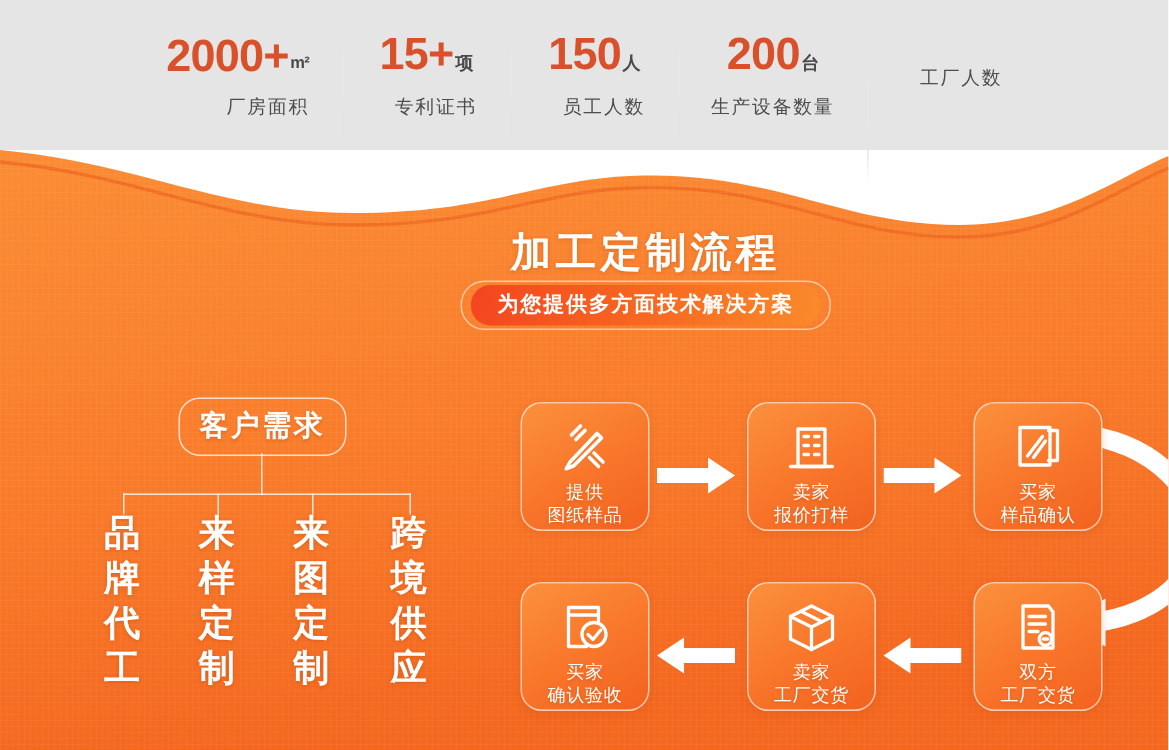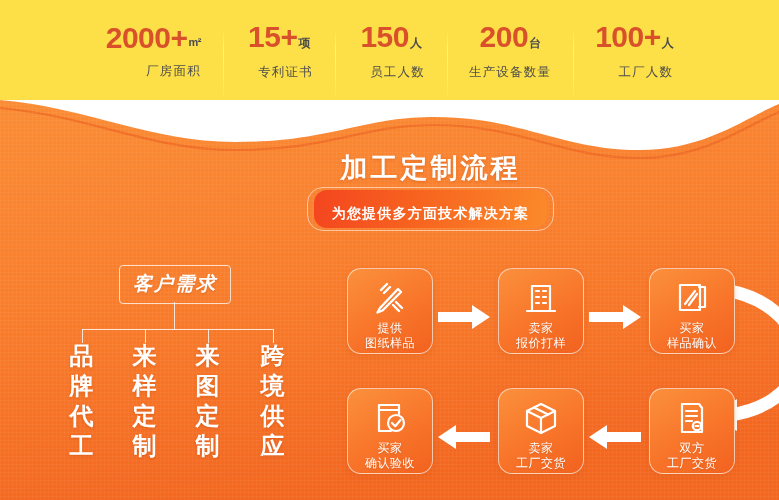--- a/index.html
+++ b/index.html
@@ -7,21 +7,21 @@
   body {
     font-family:"Liberation Sans","DejaVu Sans",sans-serif;
     background:#ffffff;
     position:relative;
   }
 
   
   .stats {
     position:absolute; left:0; top:0; width:779px; height:100px;
     display:flex; justify-content:center; align-items:center;
-    background:#fde047; z-index:6;
+    background:#e5e5e5; z-index:6;
   }
   .stat {
     position:relative;
     padding:0 22px;
     text-align:center;
     min-width:112px;
   }
   .stat + .stat::before {
     content:""; position:absolute; left:0; top:8px;
     width:1px; height:74px;
@@ -89,39 +89,38 @@
     padding:2px 6px;
   }
   .pill {
     display:block;
     background:linear-gradient(100deg,#f4451f 0%,#f7641f 45%,#fb8a2a 100%);
     border-radius:13px;
     color:#ffffff;
     font-size:14px;
     font-weight:bold;
     letter-spacing:1.2px;
-    padding:15px 18px 5px;
+    padding:4px 18px 5px;
     white-space:nowrap;
     text-align:right;
   }
 
   
   .tree { position:absolute; left:0; top:255px; width:290px; height:245px; }
   .tree-box {
     position:absolute; left:78px; top:10px;
     border:1px solid rgba(255,255,255,0.75);
-    border-radius:4px;
+    border-radius:14px;
     padding:5px 13px 6px;
     color:#ffffff;
     font-size:19px;
     font-weight:bold;
     letter-spacing:2px;
     white-space:nowrap;
     text-shadow:0 1px 2px rgba(170,60,0,0.3);
-    font-style:italic;
   }
   .tline { position:absolute; background:rgba(255,255,255,0.8); }
   .vtext {
     position:absolute;
     top:86px;
     color:#ffffff;
     font-size:24px;
     font-weight:bold;
     line-height:30px;
     letter-spacing:1px;
@@ -189,21 +188,20 @@
   </div>
   <div class="stat">
     <span class="stat-num"><span>150</span><span class="stat-unit">人</span></span>
     <span class="stat-label">员工人数</span>
   </div>
   <div class="stat">
     <span class="stat-num"><span>200</span><span class="stat-unit">台</span></span>
     <span class="stat-label">生产设备数量</span>
   </div>
   <div class="stat">
-    <span class="stat-num"><span>100+</span><span class="stat-unit">人</span></span>
     <span class="stat-label">工厂人数</span>
   </div>
 </div>
 
 <div class="content">
 
   <div class="main-title">加工定制流程</div>
 
   <div class="pill-wrap">
     <span class="pill-ring">

